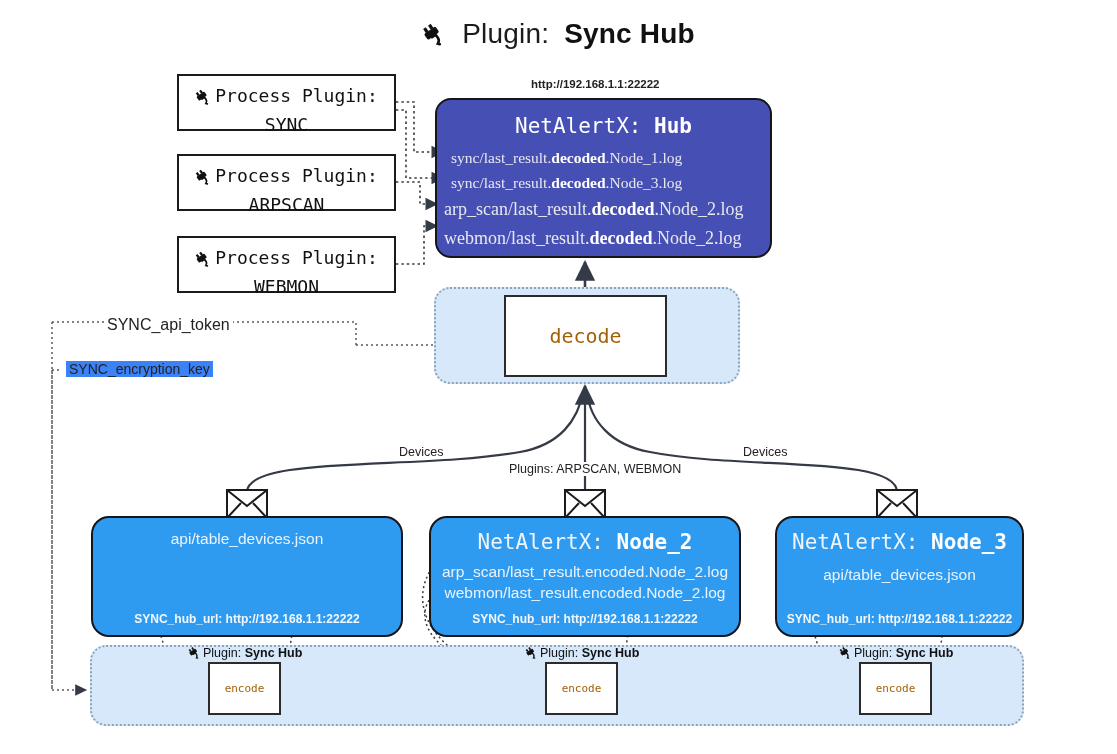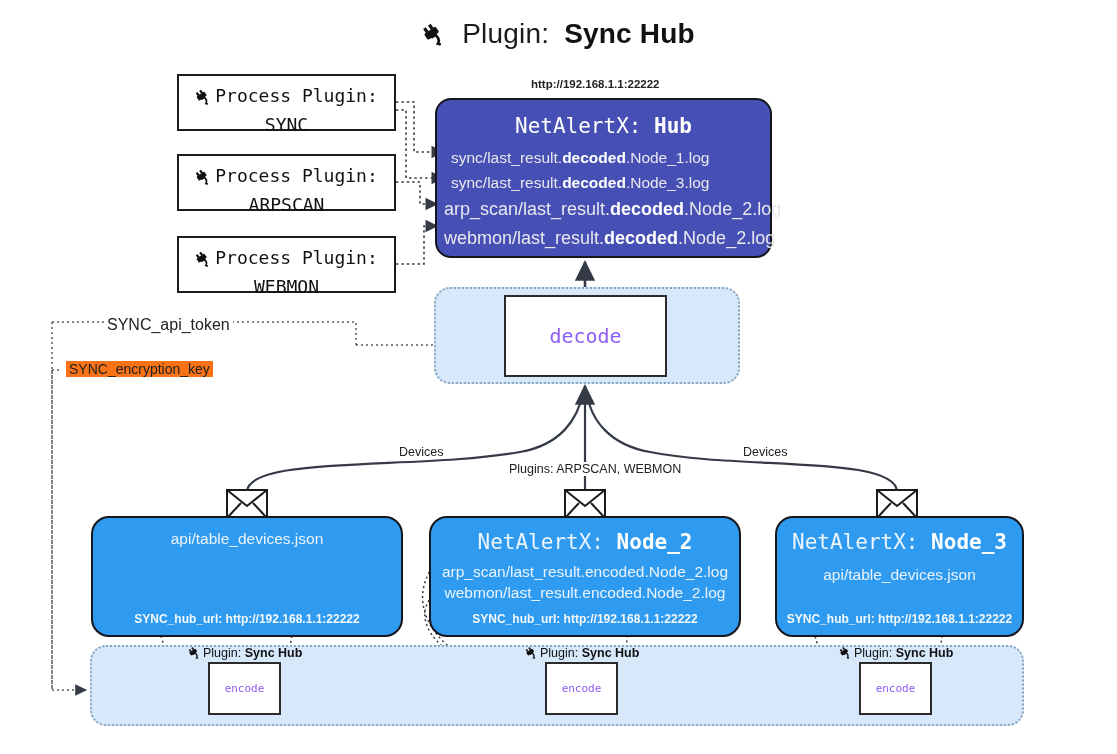--- a/index.html
+++ b/index.html
@@ -23,31 +23,31 @@
   .procbox .l2{display:block;white-space:nowrap;}
   .procbox .plug{display:inline-block;vertical-align:-3px;margin-right:2px;}
 
   
   .hub{position:absolute;box-sizing:border-box;background:#4650b4;border:2px solid #15161c;
        border-radius:16px;color:#ffffff;}
   .hub .hubtitle{font-family:"DejaVu Sans Mono","Liberation Mono",monospace;font-size:21px;
         text-align:center;margin-top:14px;white-space:nowrap;}
   .hub .hubtitle b{font-weight:700;}
   .hub .logline{font-size:15.5px;line-height:1.62;color:#e8e8ee;white-space:nowrap;
-        padding-left:14px;}
+        padding-left:14px;font-family:Liberation Serif, serif;}
   .hub .logline b{font-weight:700;color:#fff;}
   .hub .logline.tight{padding-left:7px;font-size:18px;}
   .urllabel{position:absolute;font-size:11.5px;font-weight:600;color:#222;white-space:nowrap;}
 
   
   .lbcont{position:absolute;box-sizing:border-box;background:#d6e8fa;
           border:2.5px dotted #8aa4bb;border-radius:16px;}
   .whitebox{position:absolute;box-sizing:border-box;background:#fff;border:2px solid #2b2b2b;
             display:flex;align-items:center;justify-content:center;
-            font-family:"DejaVu Sans Mono","Liberation Mono",monospace;color:#8b5cf6;}
+            font-family:"DejaVu Sans Mono","Liberation Mono",monospace;color:#a16207;}
 
   
   .node{position:absolute;box-sizing:border-box;background:#2f9bf0;border:2.5px solid #15161c;
         border-radius:18px;color:#fff;}
   .node .ntitle{font-family:"DejaVu Sans Mono","Liberation Mono",monospace;font-size:21px;
         text-align:center;margin-top:12px;white-space:nowrap;color:#eef4fb;}
   .node .ntitle b{font-weight:700;color:#fff;}
   .node .nline{font-size:15.5px;text-align:center;color:#eaf3fc;white-space:nowrap;margin-top:12px;}
   .node .nfoot{position:absolute;left:0;right:0;bottom:9px;text-align:center;font-size:12px;
         font-weight:600;color:#f2f8fd;white-space:nowrap;}
@@ -188,21 +188,21 @@
       <span>webmon/last_result.</span><b>decoded</b><span>.Node_2.log</span>
     </div>
   </div>
 
   <div class="lbcont" style="left:434px;top:287px;width:306px;height:97px;"></div>
   <div class="whitebox" style="left:504px;top:295px;width:163px;height:82px;font-size:20px;">
     <span>decode</span>
   </div>
 
   <div class="elabel nobg" style="left:104px;top:316px;font-size:16px;background:#fff;">SYNC_api_token</div>
-  <div class="elabel nobg" style="left:66px;top:361px;font-size:14px;background:#f97316;">SYNC_encryption_key</div>
+  <div class="elabel nobg" style="left:66px;top:361px;font-size:14px;background:#3b82f6;">SYNC_encryption_key</div>
 
   <div class="elabel" style="left:396px;top:445px;">Devices</div>
   <div class="elabel" style="left:740px;top:445px;">Devices</div>
   <div class="elabel" style="left:506px;top:462px;">Plugins: ARPSCAN, WEBMON</div>
 
   <div style="position:absolute;left:226px;top:489px;">
     <svg width="42" height="30" viewBox="0 0 42 30">
       <rect x="1" y="1" width="40" height="28" fill="#fff" stroke="#1b1b1b" stroke-width="2"></rect>
       <path d="M1,1 L21,17 L41,1" fill="none" stroke="#1b1b1b" stroke-width="2"></path>
       <path d="M1,29 L15,14 M41,29 L27,14" fill="none" stroke="#1b1b1b" stroke-width="2"></path>

